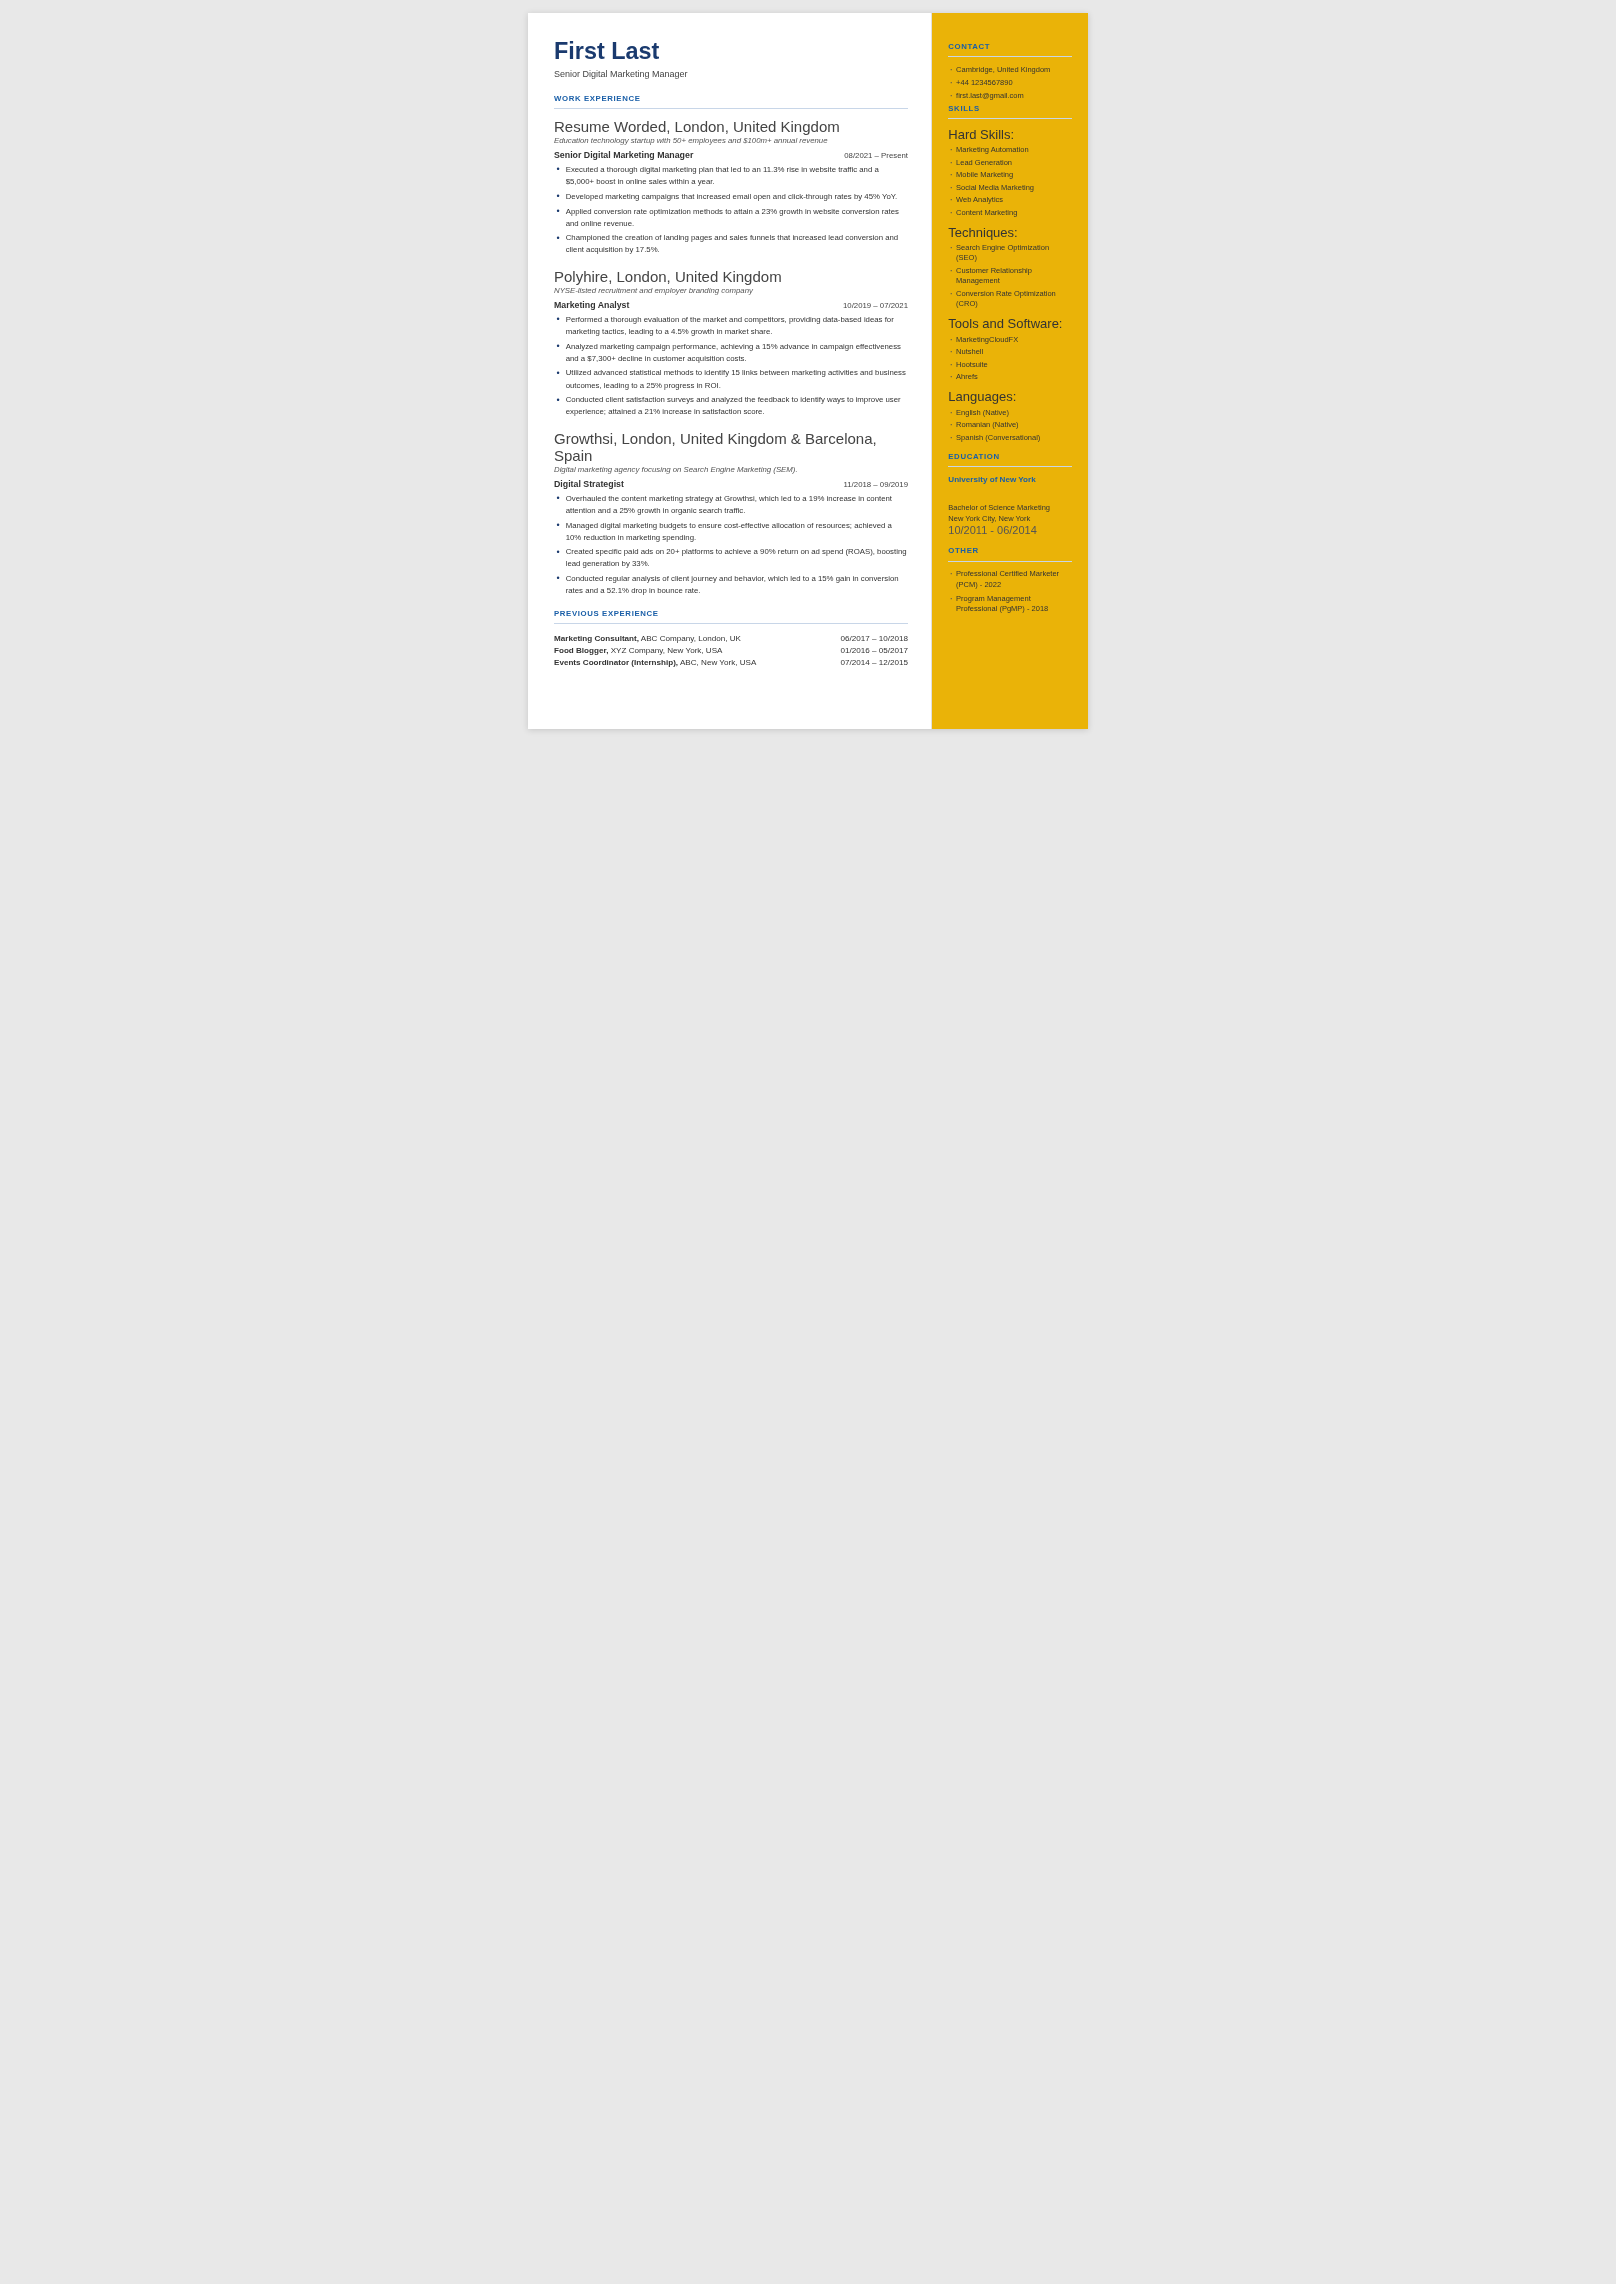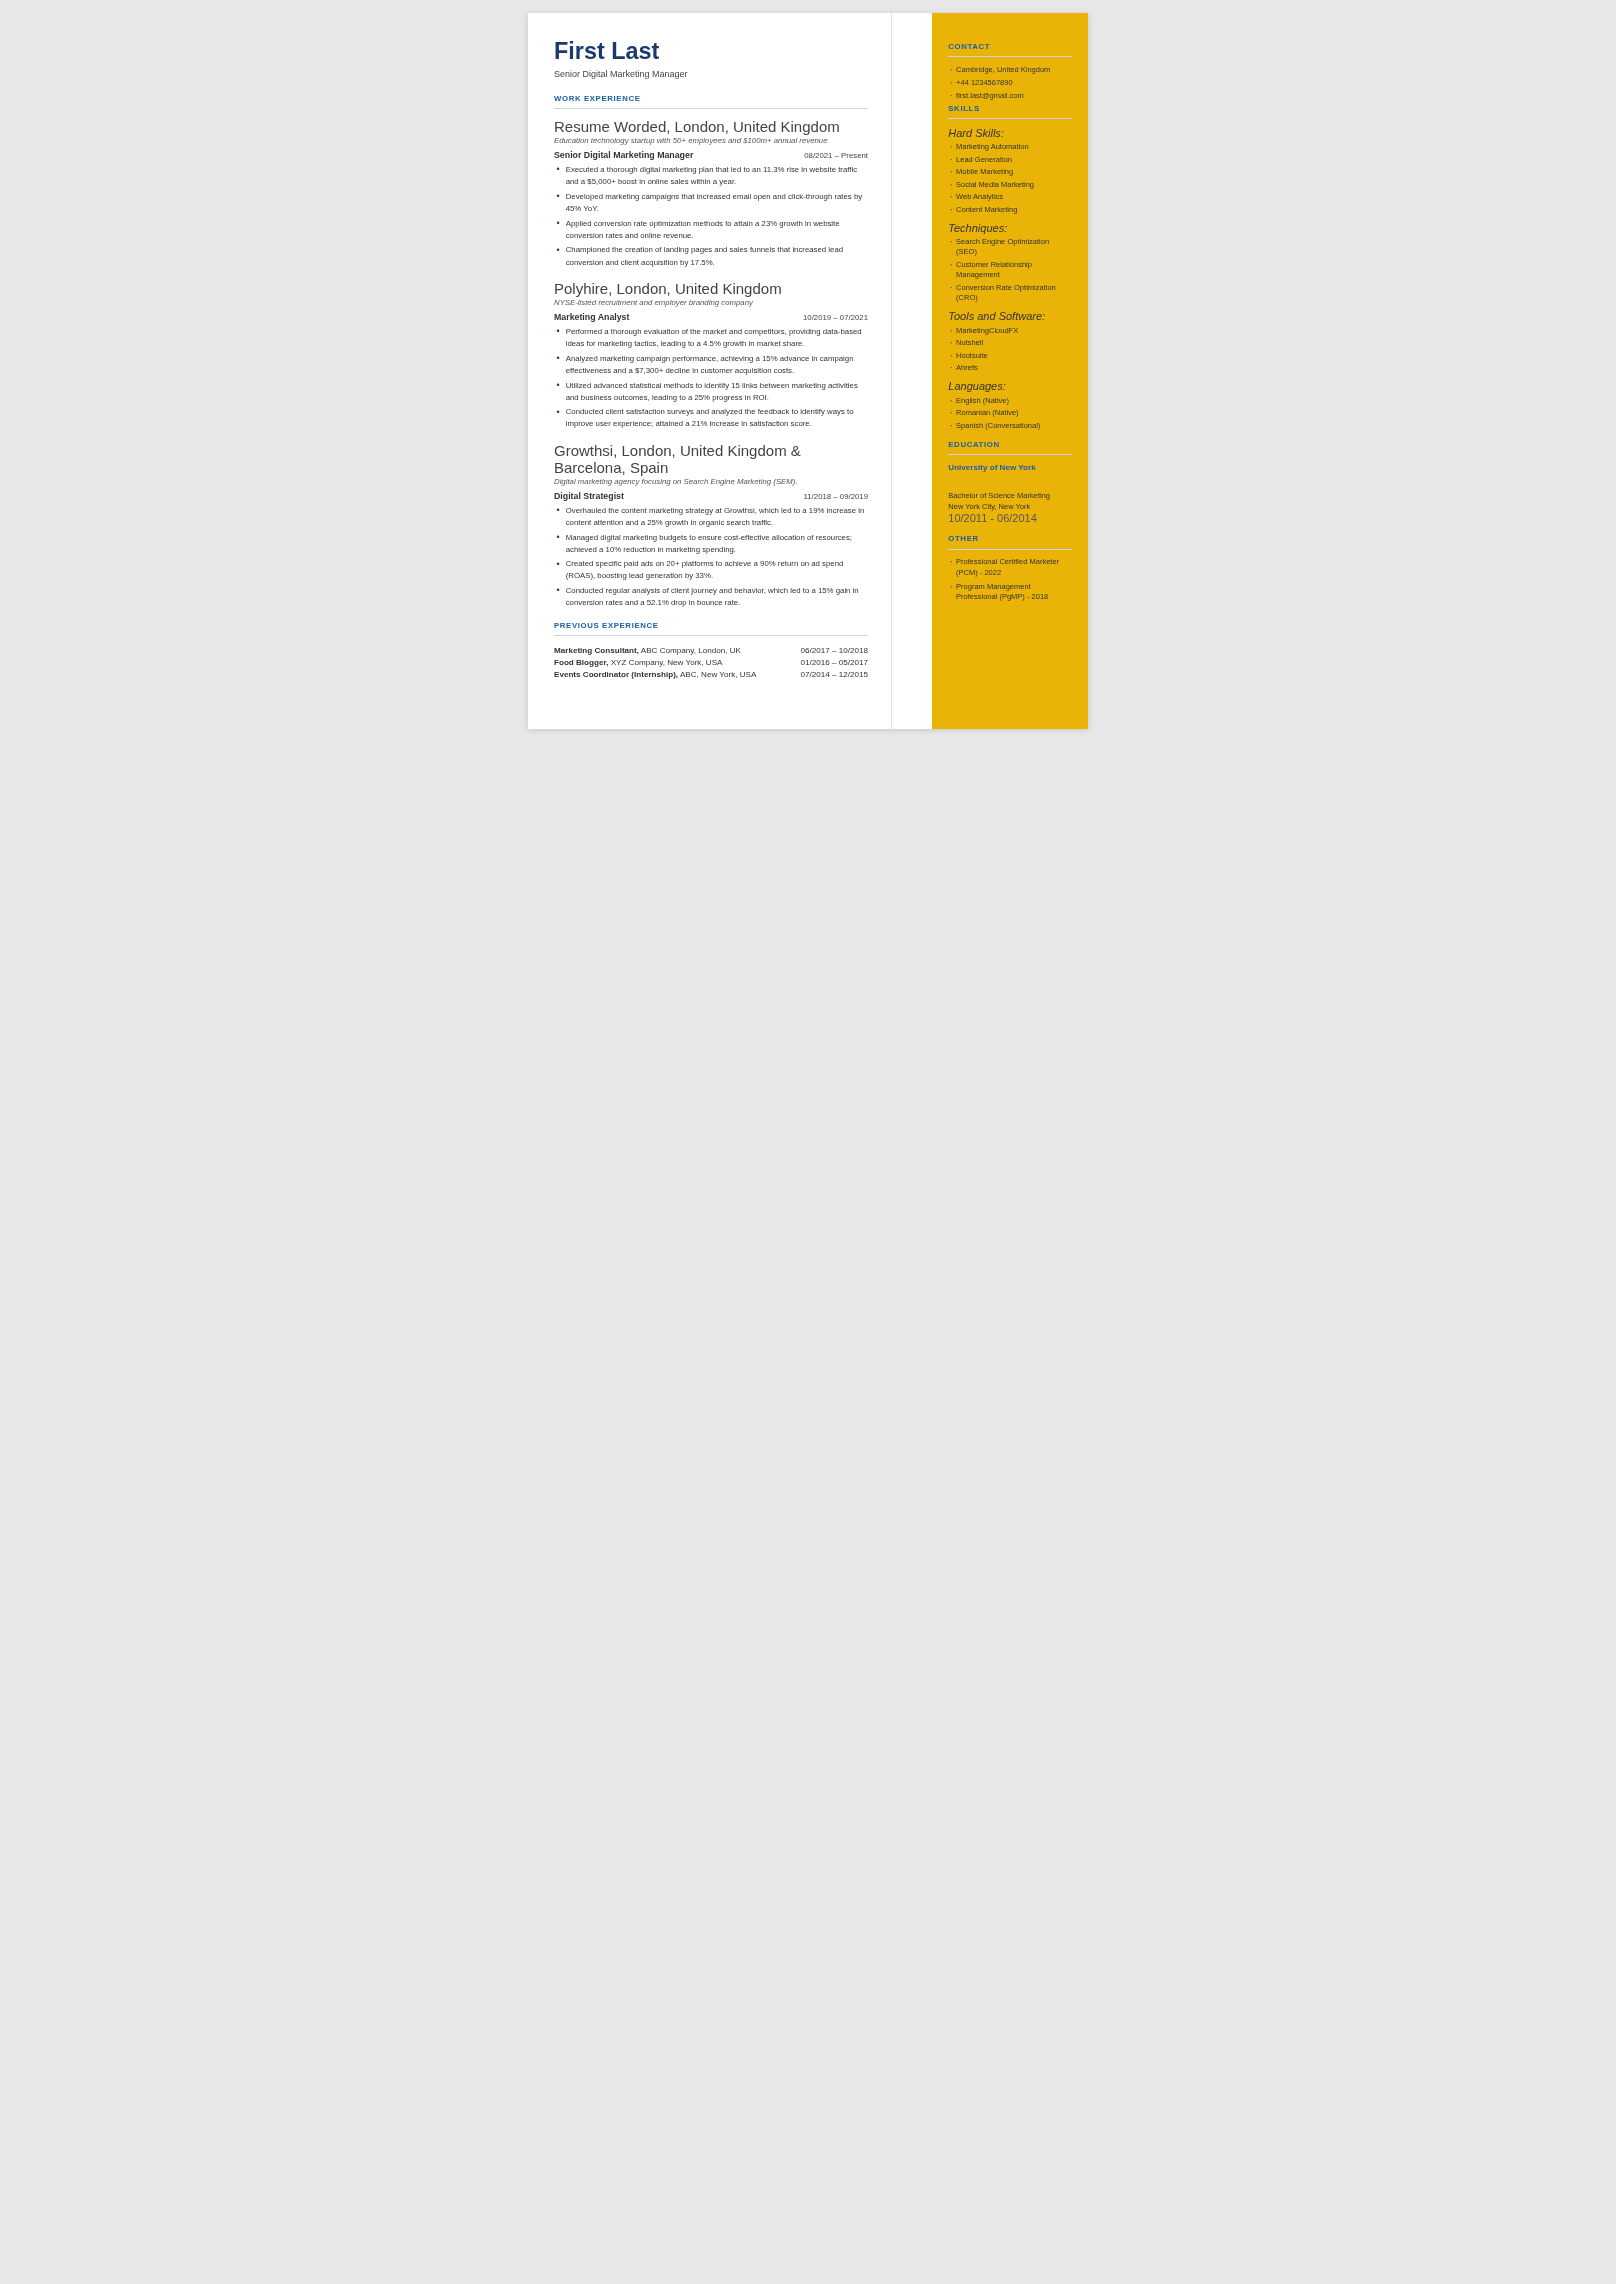--- a/index.html
+++ b/index.html
@@ -11,21 +11,20 @@
       align-items: flex-start;
       min-height: 100vh;
       padding: 13px;
     }
     .page {
       background: #fff;
       width: 560px;
       min-height: 716px;
       display: flex;
       box-shadow: 0 1.3px 6.5px rgba(0,0,0,0.15);
-      gap: 40px;
     }
     .left-col {
       flex: 1;
       padding: 26px 23px 26px 26px;
       border-right: 0.7px solid #e0e0e0;
     }
     .right-col {
       width: 156px;
       padding: 26px 16.3px 26px 16.3px;
       background: #eab308;
@@ -160,23 +159,22 @@
     }
     .contact-list li::before {
       content: '·';
       position: absolute;
       left: 1.3px;
       color: #555;
       font-size: 10.4px;
       top: -2px;
     }
     .skills-category {
-      font-size: 11px;
-      color: #333;
-      font-style: italic;
+      font-size: 13px;
+      color: #333;
       margin-bottom: 3.3px;
       margin-top: 6.5px;
     }
     .skills-list {
       list-style: none;
       margin-bottom: 3.9px;
     }
     .skills-list li {
       font-size: 7.5px;
       color: #333;

